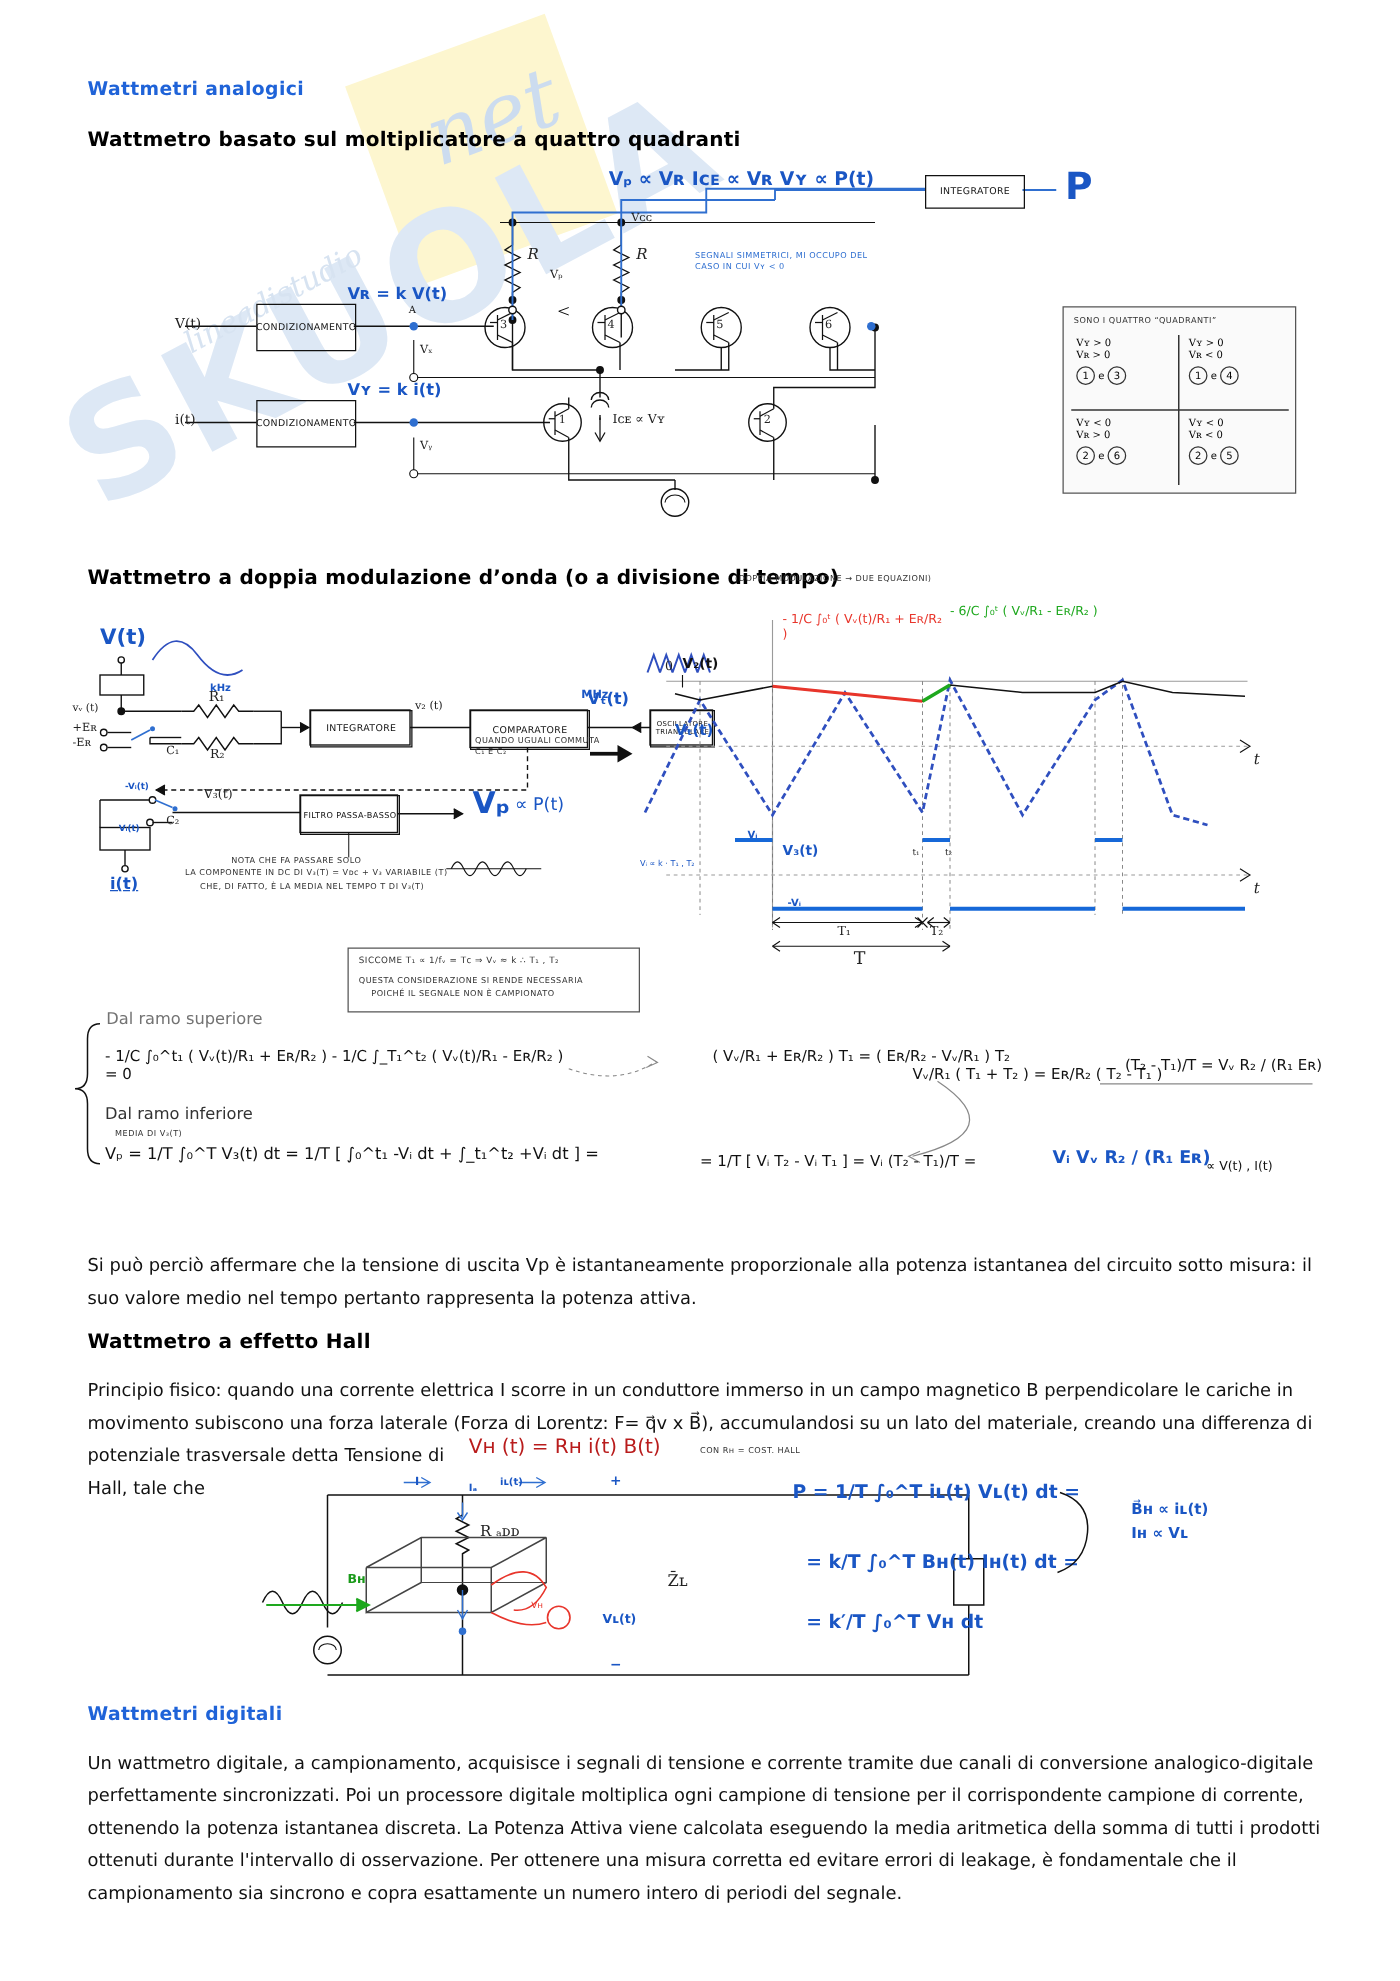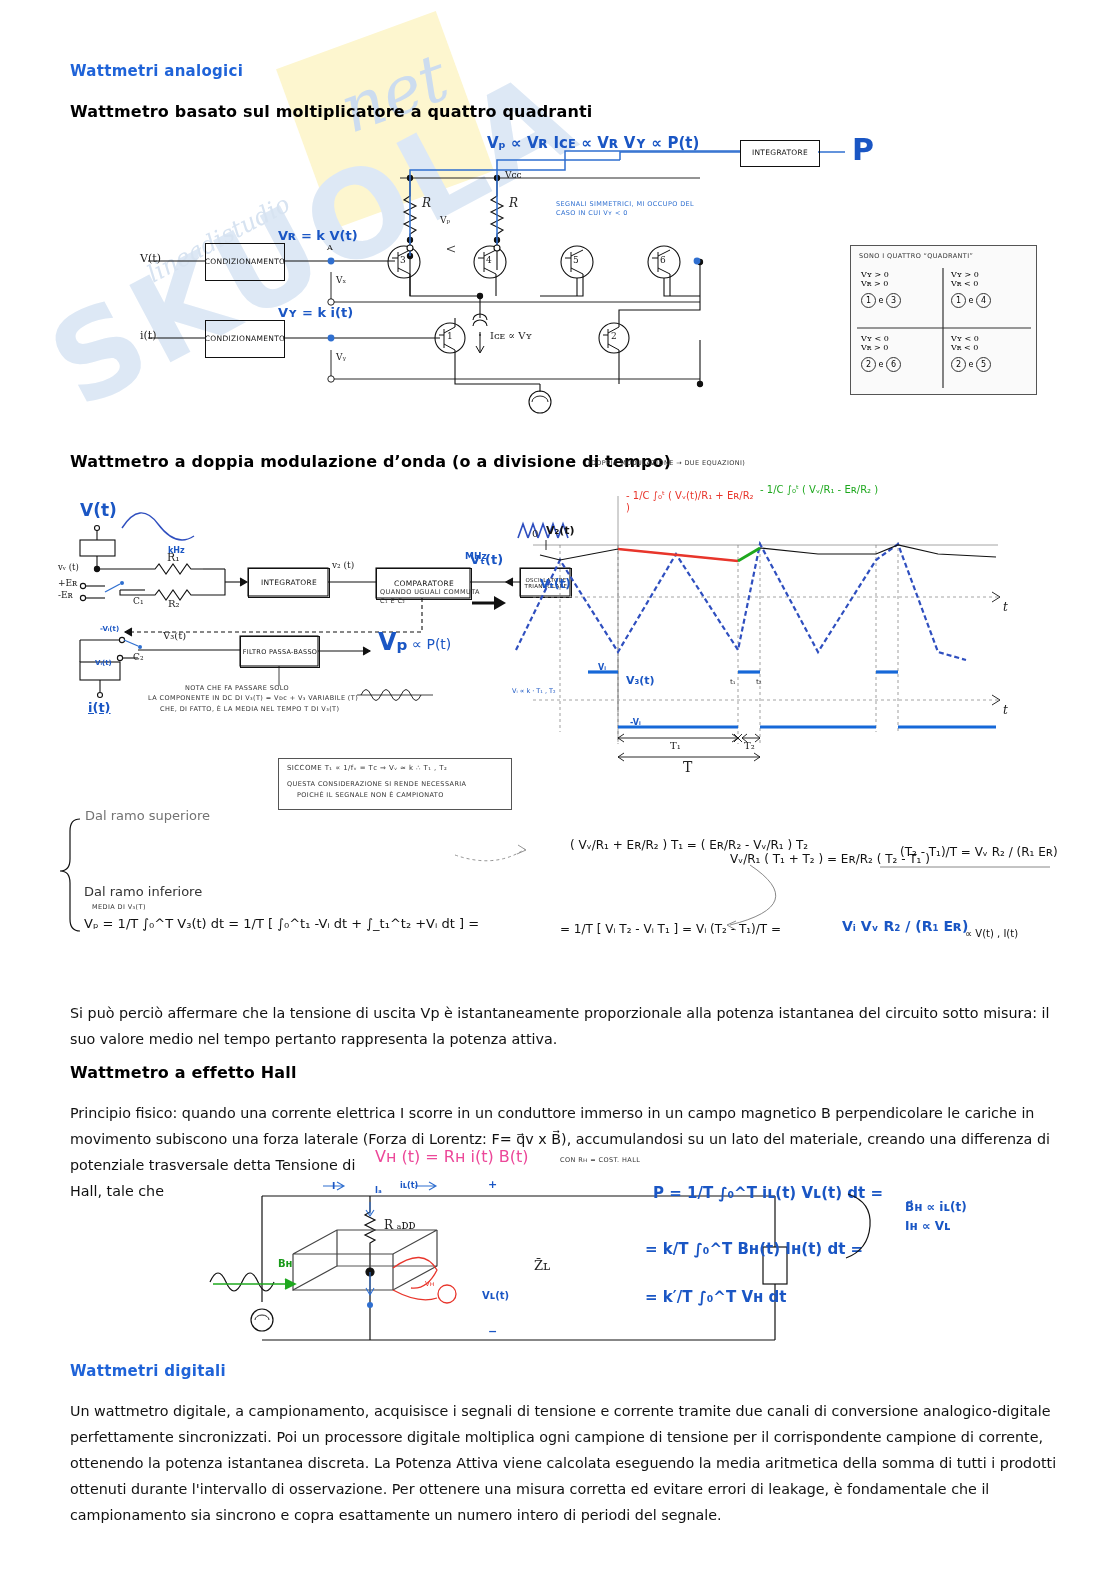--- a/index.html
+++ b/index.html
@@ -457,21 +457,21 @@
     <div class="blbl" style="left:96px;top:236px;font-size:8px;margin-left:36px;">-Vᵢ</div>
     <div class="blbl" style="left:14px;top:205px;font-size:6.5px;font-weight:normal;">Vᵢ ∝ k · T₁ , T₂</div>
     <div class="lbl" style="left:505px;top:118px;font-size:12px;font-style:italic;">t</div>
     <div class="lbl" style="left:505px;top:221px;font-size:12px;font-style:italic;">t</div>
     <div class="lbl" style="left:172px;top:258px;font-size:10px;">T₁</div>
     <div class="lbl" style="left:246px;top:258px;font-size:10px;">T₂</div>
     <div class="lbl" style="left:185px;top:277px;font-size:14px;">T</div>
     <div class="lbl" style="left:232px;top:196px;font-size:7px;">t₁</div>
     <div class="lbl" style="left:258px;top:196px;font-size:7px;">t₂</div>
     <div style="position:absolute;left:128px;top:8px;font-size:10px;color:#e8352b;width:130px;line-height:12px;">- 1/C ∫₀ᵗ ( Vᵥ(t)/R₁ + Eʀ/R₂ )</div>
-    <div style="position:absolute;left:262px;top:2px;font-size:10px;color:#1ea81e;width:130px;line-height:12px;">- 1/C ∫₀ᵗ ( Vᵥ/R₁ - Eʀ/R₂ )</div>
+    <div style="position:absolute;left:262px;top:2px;font-size:10px;color:#1ea81e;width:130px;line-height:12px;">- 6/C ∫₀ᵗ ( Vᵥ/R₁ - Eʀ/R₂ )</div>
   </div>
 
   <div class="fig" style="left:0;top:0;width:1092px;height:980px;">
     <div class="greybox" style="left:278px;top:758px;width:232px;height:50px;background:#fff;">
       <div class="tiny" style="position:absolute;left:8px;top:5px;width:216px;text-transform:none;font-size:7px;">SICCOME  T₁ ∝ 1/fᵥ = Tᴄ  ⇒ Vᵥ ≈ k  ∴ T₁ , T₂</div>
       <div class="tiny" style="position:absolute;left:8px;top:21px;width:216px;">QUESTA CONSIDERAZIONE SI RENDE NECESSARIA</div>
       <div class="tiny" style="position:absolute;left:18px;top:32px;width:206px;">POICHÉ IL SEGNALE NON È CAMPIONATO</div>
     </div>
 
     <svg width="1060" height="200" style="left:60px;top:805px;">
@@ -479,39 +479,40 @@
       <path d="M395 50 q40 14 70 -6" stroke="#888" stroke-width=".9" fill="none" stroke-dasharray="3 3"></path>
       <path d="M458 40 l8 5 l-9 4" stroke="#888" stroke-width=".9" fill="none"></path>
       <path d="M690 60 q60 40 -20 60" stroke="#888" stroke-width="1" fill="none"></path>
       <path d="M676 116 l-9 4 l9 5" stroke="#888" stroke-width="1" fill="none"></path>
       <path d="M820 62 H990" stroke="#888" stroke-width="1" fill="none"></path>
     </svg>
 
     <div style="position:absolute;left:85px;top:808px;font-size:13px;color:#737373;">Dal ramo superiore</div>
     <div style="position:absolute;left:84px;top:884px;font-size:13px;color:#333;">Dal ramo inferiore</div>
 
+    <div style="position:absolute;left:84px;top:838px;font-size:12px;color:#111;width:380px;">- 1/C ∫₀^t₁ ( Vᵥ(t)/R₁ + Eʀ/R₂ )  -  1/C ∫_T₁^t₂ ( Vᵥ(t)/R₁ - Eʀ/R₂ ) = 0</div>
     <div style="position:absolute;left:570px;top:838px;font-size:12px;color:#111;">( Vᵥ/R₁ + Eʀ/R₂ ) T₁ = ( Eʀ/R₂ - Vᵥ/R₁ ) T₂</div>
     <div style="position:absolute;left:730px;top:852px;font-size:12px;color:#111;">Vᵥ/R₁ ( T₁ + T₂ ) = Eʀ/R₂ ( T₂ - T₁ )</div>
     <div style="position:absolute;left:900px;top:845px;font-size:12px;color:#111;">(T₂ - T₁)/T = Vᵥ R₂ / (R₁ Eʀ)</div>
 
     <div class="tiny" style="position:absolute;left:92px;top:903px;width:60px;">MEDIA DI V₃(t)</div>
     <div style="position:absolute;left:84px;top:916px;font-size:13px;color:#111;">Vₚ = 1/T ∫₀^T V₃(t) dt = 1/T [ ∫₀^t₁ -Vᵢ dt + ∫_t₁^t₂ +Vᵢ dt ] =</div>
     <div style="position:absolute;left:560px;top:922px;font-size:12px;color:#111;">= 1/T [ Vᵢ T₂ - Vᵢ T₁ ] = Vᵢ (T₂ - T₁)/T =</div>
     <div class="blbl" style="left:842px;top:918px;font-size:14px;">Vᵢ Vᵥ R₂ / (R₁ Eʀ)</div>
     <div style="position:absolute;left:965px;top:928px;font-size:10px;color:#111;">∝ V(t) , I(t)</div>
   </div>
 
   <div class="para" style="left:70px;top:1000px;width:990px;">Si può perciò affermare che la tensione di uscita Vp è istantaneamente proporzionale alla potenza istantanea del circuito sotto misura: il suo valore medio nel tempo pertanto rappresenta la potenza attiva.</div>
 
   <div class="h-black" style="left:70px;top:1063px;">Wattmetro a effetto Hall</div>
 
   <div class="para" style="left:70px;top:1100px;width:990px;">Principio fisico: quando una corrente elettrica I scorre in un conduttore immerso in un campo magnetico B perpendicolare le cariche in</div>
   <div class="para" style="left:70px;top:1126px;width:990px;">movimento subiscono una forza laterale (Forza di Lorentz: F= q⃗v x B⃗), accumulandosi su un lato del materiale, creando una differenza di</div>
   <div class="para" style="left:70px;top:1152px;width:300px;">potenziale trasversale detta Tensione di Hall, tale che</div>
-  <div style="position:absolute;left:375px;top:1147px;font-size:16px;color:#ec4899;">Vʜ (t) = Rʜ  i(t) B(t)</div>
+  <div style="position:absolute;left:375px;top:1147px;font-size:16px;color:#b91c1c;">Vʜ (t) = Rʜ  i(t) B(t)</div>
   <div class="tiny" style="position:absolute;left:560px;top:1156px;width:150px;">con  Rʜ = cost. HALL</div>
 
   <div class="fig" style="left:0;top:0;width:1120px;height:1350px;">
     <svg width="620" height="180" style="left:215px;top:1172px;">
       <g stroke="#111" stroke-width="1.2" fill="none">
 
         <path d="M47 24 H560"></path>
         <path d="M47 24 V130"></path>
         <path d="M560 24 V75"></path>
         <path d="M560 112 V168"></path>
@@ -561,21 +562,21 @@
     <div class="blbl" style="left:375px;top:1186px;font-size:8px;">Iₐ</div>
     <div class="blbl" style="left:400px;top:1181px;font-size:8px;">iʟ(t)</div>
     <div class="lbl" style="left:384px;top:1218px;font-size:12px;">R ₐᴅᴅ</div>
     <div class="blbl" style="left:278px;top:1258px;font-size:10px;color:#1a9a1a;">Bʜ</div>
     <div class="blbl" style="left:482px;top:1258px;font-size:10px;margin-top:32px;">Vʟ(t)</div>
     <div class="lbl" style="left:534px;top:1258px;font-size:13px;">Z̄ʟ</div>
     <div style="position:absolute;left:425px;top:1280px;font-size:7px;color:#e8352b;">Vʜ</div>
     <div class="blbl" style="left:488px;top:1178px;font-size:11px;">+</div>
     <div class="blbl" style="left:488px;top:1325px;font-size:11px;">−</div>
 
-    <div class="blbl" style="left:653px;top:1184px;font-size:15px;">P = 1/T ∫₀^T iʟ(t) Vʟ(t) dt =</div>
+    <div class="blbl" style="left:634px;top:1184px;font-size:15px;">P = 1/T ∫₀^T iʟ(t) Vʟ(t) dt =</div>
     <div class="blbl" style="left:645px;top:1240px;font-size:15px;">= k/T ∫₀^T Bʜ(t) Iʜ(t) dt =</div>
     <div class="blbl" style="left:645px;top:1288px;font-size:15px;">= k′/T ∫₀^T Vʜ dt</div>
     <svg width="60" height="80" style="left:840px;top:1190px;">
       <path d="M8 4 q24 8 22 32 q-2 24 -24 32" stroke="#111" stroke-width="1.2" fill="none"></path>
     </svg>
     <div class="blbl" style="left:905px;top:1200px;font-size:12px;">B⃗ʜ ∝ iʟ(t)</div>
     <div class="blbl" style="left:905px;top:1219px;font-size:12px;">Iʜ ∝ Vʟ</div>
   </div>
 
   <div class="h-blue" style="left:70px;top:1362px;">Wattmetri digitali</div>

